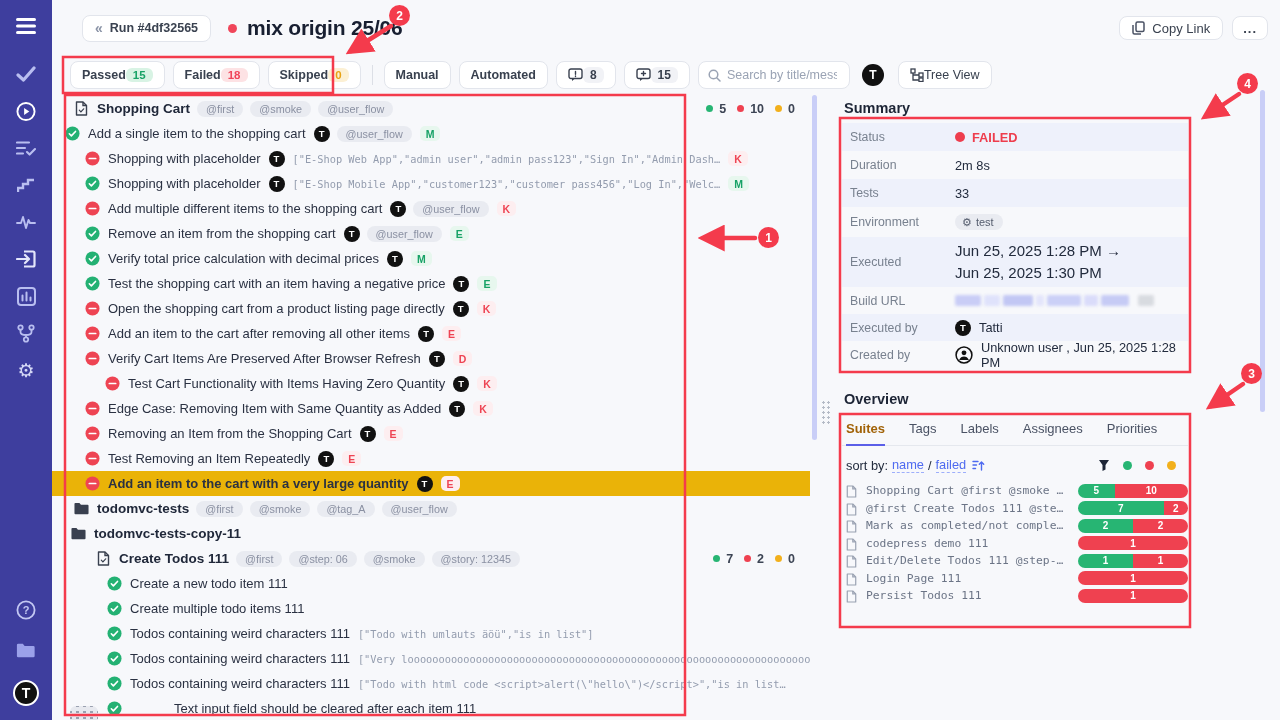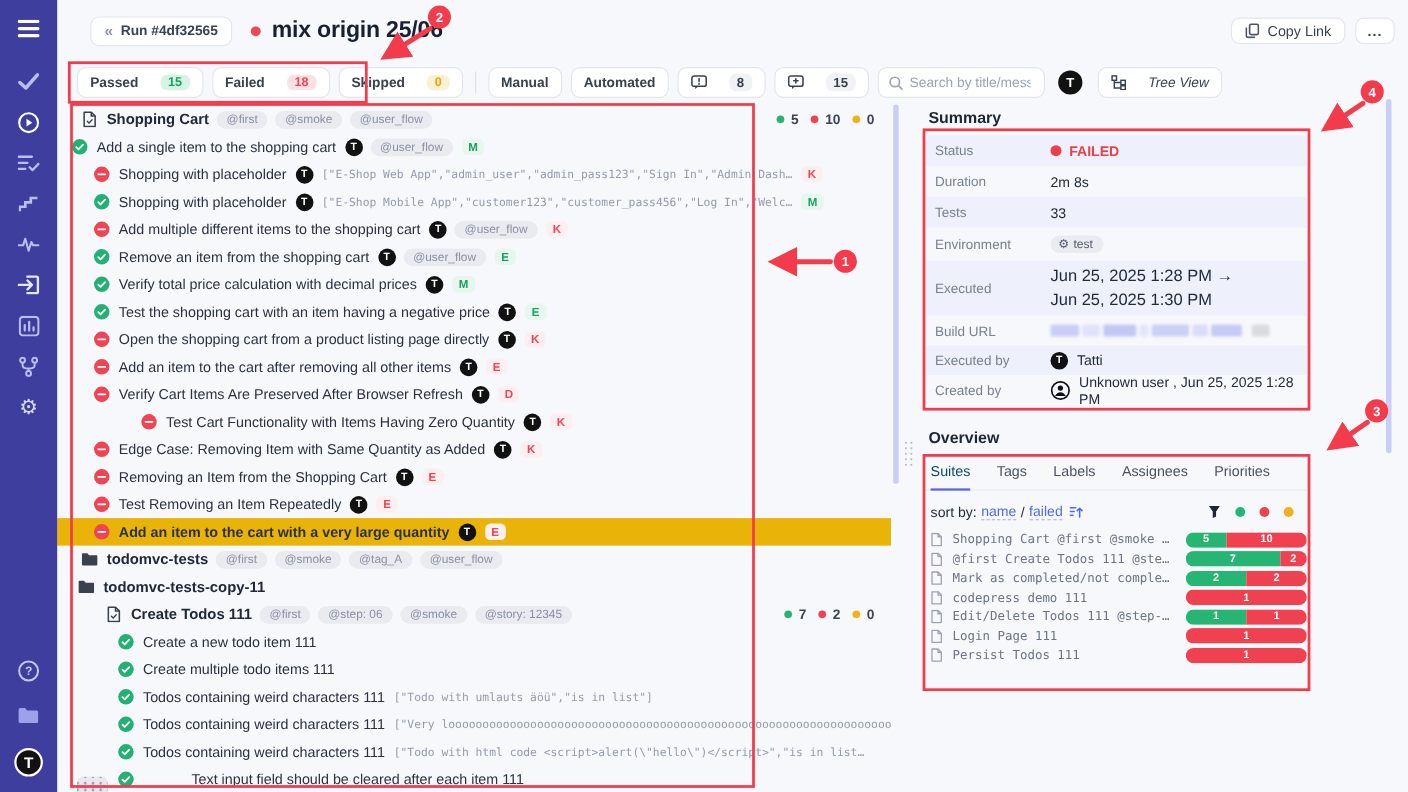--- a/index.html
+++ b/index.html
@@ -24,21 +24,21 @@
   .btn { background:#fff; border:1px solid #e2e5ec; border-radius:8px; color:#39414f; font-size:13px; display:inline-flex; align-items:center; gap:7px; padding:0 12px; height:24px; cursor:pointer; white-space:nowrap; }
   .btn-run { height:27px; color:#3a4250; font-weight:600; font-size:12.5px; }
   .chev { color:#8a93a6; font-size:14px; }
   .run-dot { width:9px; height:9px; border-radius:50%; background:#f0465a; margin:0 10px 0 17px; }
   .page-title { font-size:21px; font-weight:800; color:#181f31; letter-spacing:-0.2px; }
   .topbar .spacer { flex:1; }
   .btn-more { font-weight:800; letter-spacing:1px; padding:0 10px; }
 
   
   .filterbar { position:absolute; left:52px; top:56px; width:1228px; height:38px; display:flex; align-items:center; gap:8px; padding-left:18px; }
-  .fbtn { background:#fff; border:1px solid #e2e5ec; border-radius:8px; height:28px; display:inline-flex; align-items:center; gap:20px; padding:0 11px; font-size:12.5px; color:#39414f; font-weight:600; cursor:pointer; white-space:nowrap; }
+  .fbtn { background:#fff; border:1px solid #e2e5ec; border-radius:8px; height:28px; display:inline-flex; align-items:center; gap:0; padding:0 11px; font-size:12.5px; color:#39414f; font-weight:600; cursor:pointer; white-space:nowrap; }
   .pill { border-radius:6px; padding:1px 7px; font-size:11.5px; font-weight:700; }
   .pill.passed { background:#d8f3e4; color:#17a express; color:#17a266; }
   .pill.failed { background:#fde2e4; color:#f0465a; }
   .pill.skipped { background:#fcf0d4; color:#e8a213; }
   .vdiv { width:1px; height:20px; background:#dcdfe6; margin:0 3px; }
   .count-num { font-size:12px; font-weight:700; color:#39414f; background:#f1f2f6; border-radius:6px; padding:1px 7px; }
   .searchbox { background:#fff; border:1px solid #e2e5ec; border-radius:8px; height:28px; width:152px; display:inline-flex; align-items:center; gap:6px; padding:0 9px; }
   .searchbox input { border:none; outline:none; font-size:12.5px; color:#39414f; width:110px; font-family:"Liberation Sans",sans-serif; background:transparent; }
   .searchbox input::placeholder { color:#9aa3b4; }
 
@@ -70,21 +70,21 @@
   .s-value { font-size:12.8px; color:#222b3d; display:flex; align-items:center; gap:8px; min-width:0; }
   .status-failed { color:#ee3d4d; font-weight:800; font-size:12.8px; display:flex; align-items:center; gap:7px; }
   .status-failed .dot { width:10px; height:10px; border-radius:50%; background:#ee3d4d; }
   .env-badge { background:#e9ebf1; border-radius:10px; padding:2px 9px 2px 7px; font-size:11px; color:#555d6e; display:inline-flex; align-items:center; gap:4px; }
   .exec-lines { line-height:1.45; font-size:15px; }
   .redact { display:flex; align-items:center; gap:3px; }
   .redact .rb { height:11px; border-radius:2px; filter:blur(1.6px); }
   .overview-box { position:absolute; left:10px; top:322px; width:346px; }
   .ov-tabs { display:flex; gap:24px; border-bottom:1px solid #e5e8ee; padding:0 4px; }
   .ov-tab { font-size:13px; color:#4a5264; padding:4px 0 8px; cursor:pointer; }
-  .ov-tab.active { color:#0c4a6e; font-weight:400; border-bottom:2px solid #5b5fe8; margin-bottom:-1px; }
+  .ov-tab.active { color:#a16207; font-weight:700; border-bottom:2px solid #5b5fe8; margin-bottom:-1px; }
   .sort-row { display:flex; align-items:center; margin-top:11px; padding:0 4px; font-size:12.8px; color:#222b3d; }
   .sort-row .lnk { color:#4e6af0; border-bottom:1px dashed #9daefb; cursor:pointer; margin:0 4px; }
   .sort-row .slash { color:#222b3d; }
   .sort-right { margin-left:auto; display:flex; align-items:center; gap:13px; margin-right:8px; }
   .fdot { width:9px; height:9px; border-radius:50%; display:inline-block; cursor:pointer; }
   .suites { margin-top:11px; display:flex; flex-direction:column; gap:4.5px; }
   .suite-line { display:flex; align-items:center; height:13px; cursor:pointer; }
   .suite-line .sic { width:12px; height:13px; margin:0 8px 0 4px; flex:0 0 12px; }
   .suite-name { font-family:"DejaVu Sans Mono", monospace; font-size:11.3px; color:#6b7486; white-space:nowrap; overflow:hidden; flex:1; }
   .bar { width:110px; flex:0 0 110px; height:14px; border-radius:7px; overflow:hidden; display:flex; margin-left:8px; }
@@ -246,21 +246,21 @@
     <span class="count-num">15</span>
   </button>
   <span class="searchbox">
     <svg width="13" height="13" viewBox="0 0 13 13">
         <circle cx="5.5" cy="5.5" r="4.3" stroke="#9aa3b4" stroke-width="1.5" fill="none"></circle>
         <path d="M9 9l3 3" stroke="#9aa3b4" stroke-width="1.5" stroke-linecap="round"></path>
       </svg>
     <input type="text" placeholder="Search by title/message" style="">
   </span>
   <span style="margin-left:4px;"><span class="tlogo mid">T</span></span>
-  <button class="fbtn" style="margin-left:6px;font-weight:400;font-style:italic;">
+  <button class="fbtn" style="margin-left:6px;font-weight:400;">
     <svg width="14" height="14" viewBox="0 0 14 14">
         <g stroke="#39404f" stroke-width="1.3" fill="none">
           <rect x="1" y="1" width="4" height="4"></rect>
           <rect x="9" y="5" width="4" height="4"></rect>
           <rect x="9" y="10" width="4" height="3.5"></rect>
           <path d="M3 5v7h6M3 7h6"></path>
         </g>
       </svg>
     <span>Tree View</span>
   </button>
@@ -397,21 +397,21 @@
         <span class="t-ic">
           <svg width="15" height="15" viewBox="0 0 16 16">
             <circle cx="8" cy="8" r="7.5" fill="#ee4453"></circle>
             <path d="M4.6 8h6.8" stroke="#fff" stroke-width="1.8" stroke-linecap="round"></path>
           </svg>
         </span>
         <span class="t-title">Verify Cart Items Are Preserved After Browser Refresh</span>
         <span class="tlogo small rowlogo">T</span>
         <span class="letter red">D</span>
       </div>
-      <div class="trow" style="padding-left: 53px; margin-left: 23px;">
+      <div class="trow" style="padding-left: 53px;">
         <span class="t-ic">
           <svg width="15" height="15" viewBox="0 0 16 16">
             <circle cx="8" cy="8" r="7.5" fill="#ee4453"></circle>
             <path d="M4.6 8h6.8" stroke="#fff" stroke-width="1.8" stroke-linecap="round"></path>
           </svg>
         </span>
         <span class="t-title">Test Cart Functionality with Items Having Zero Quantity</span>
         <span class="tlogo small rowlogo">T</span>
         <span class="letter red">K</span>
       </div>

